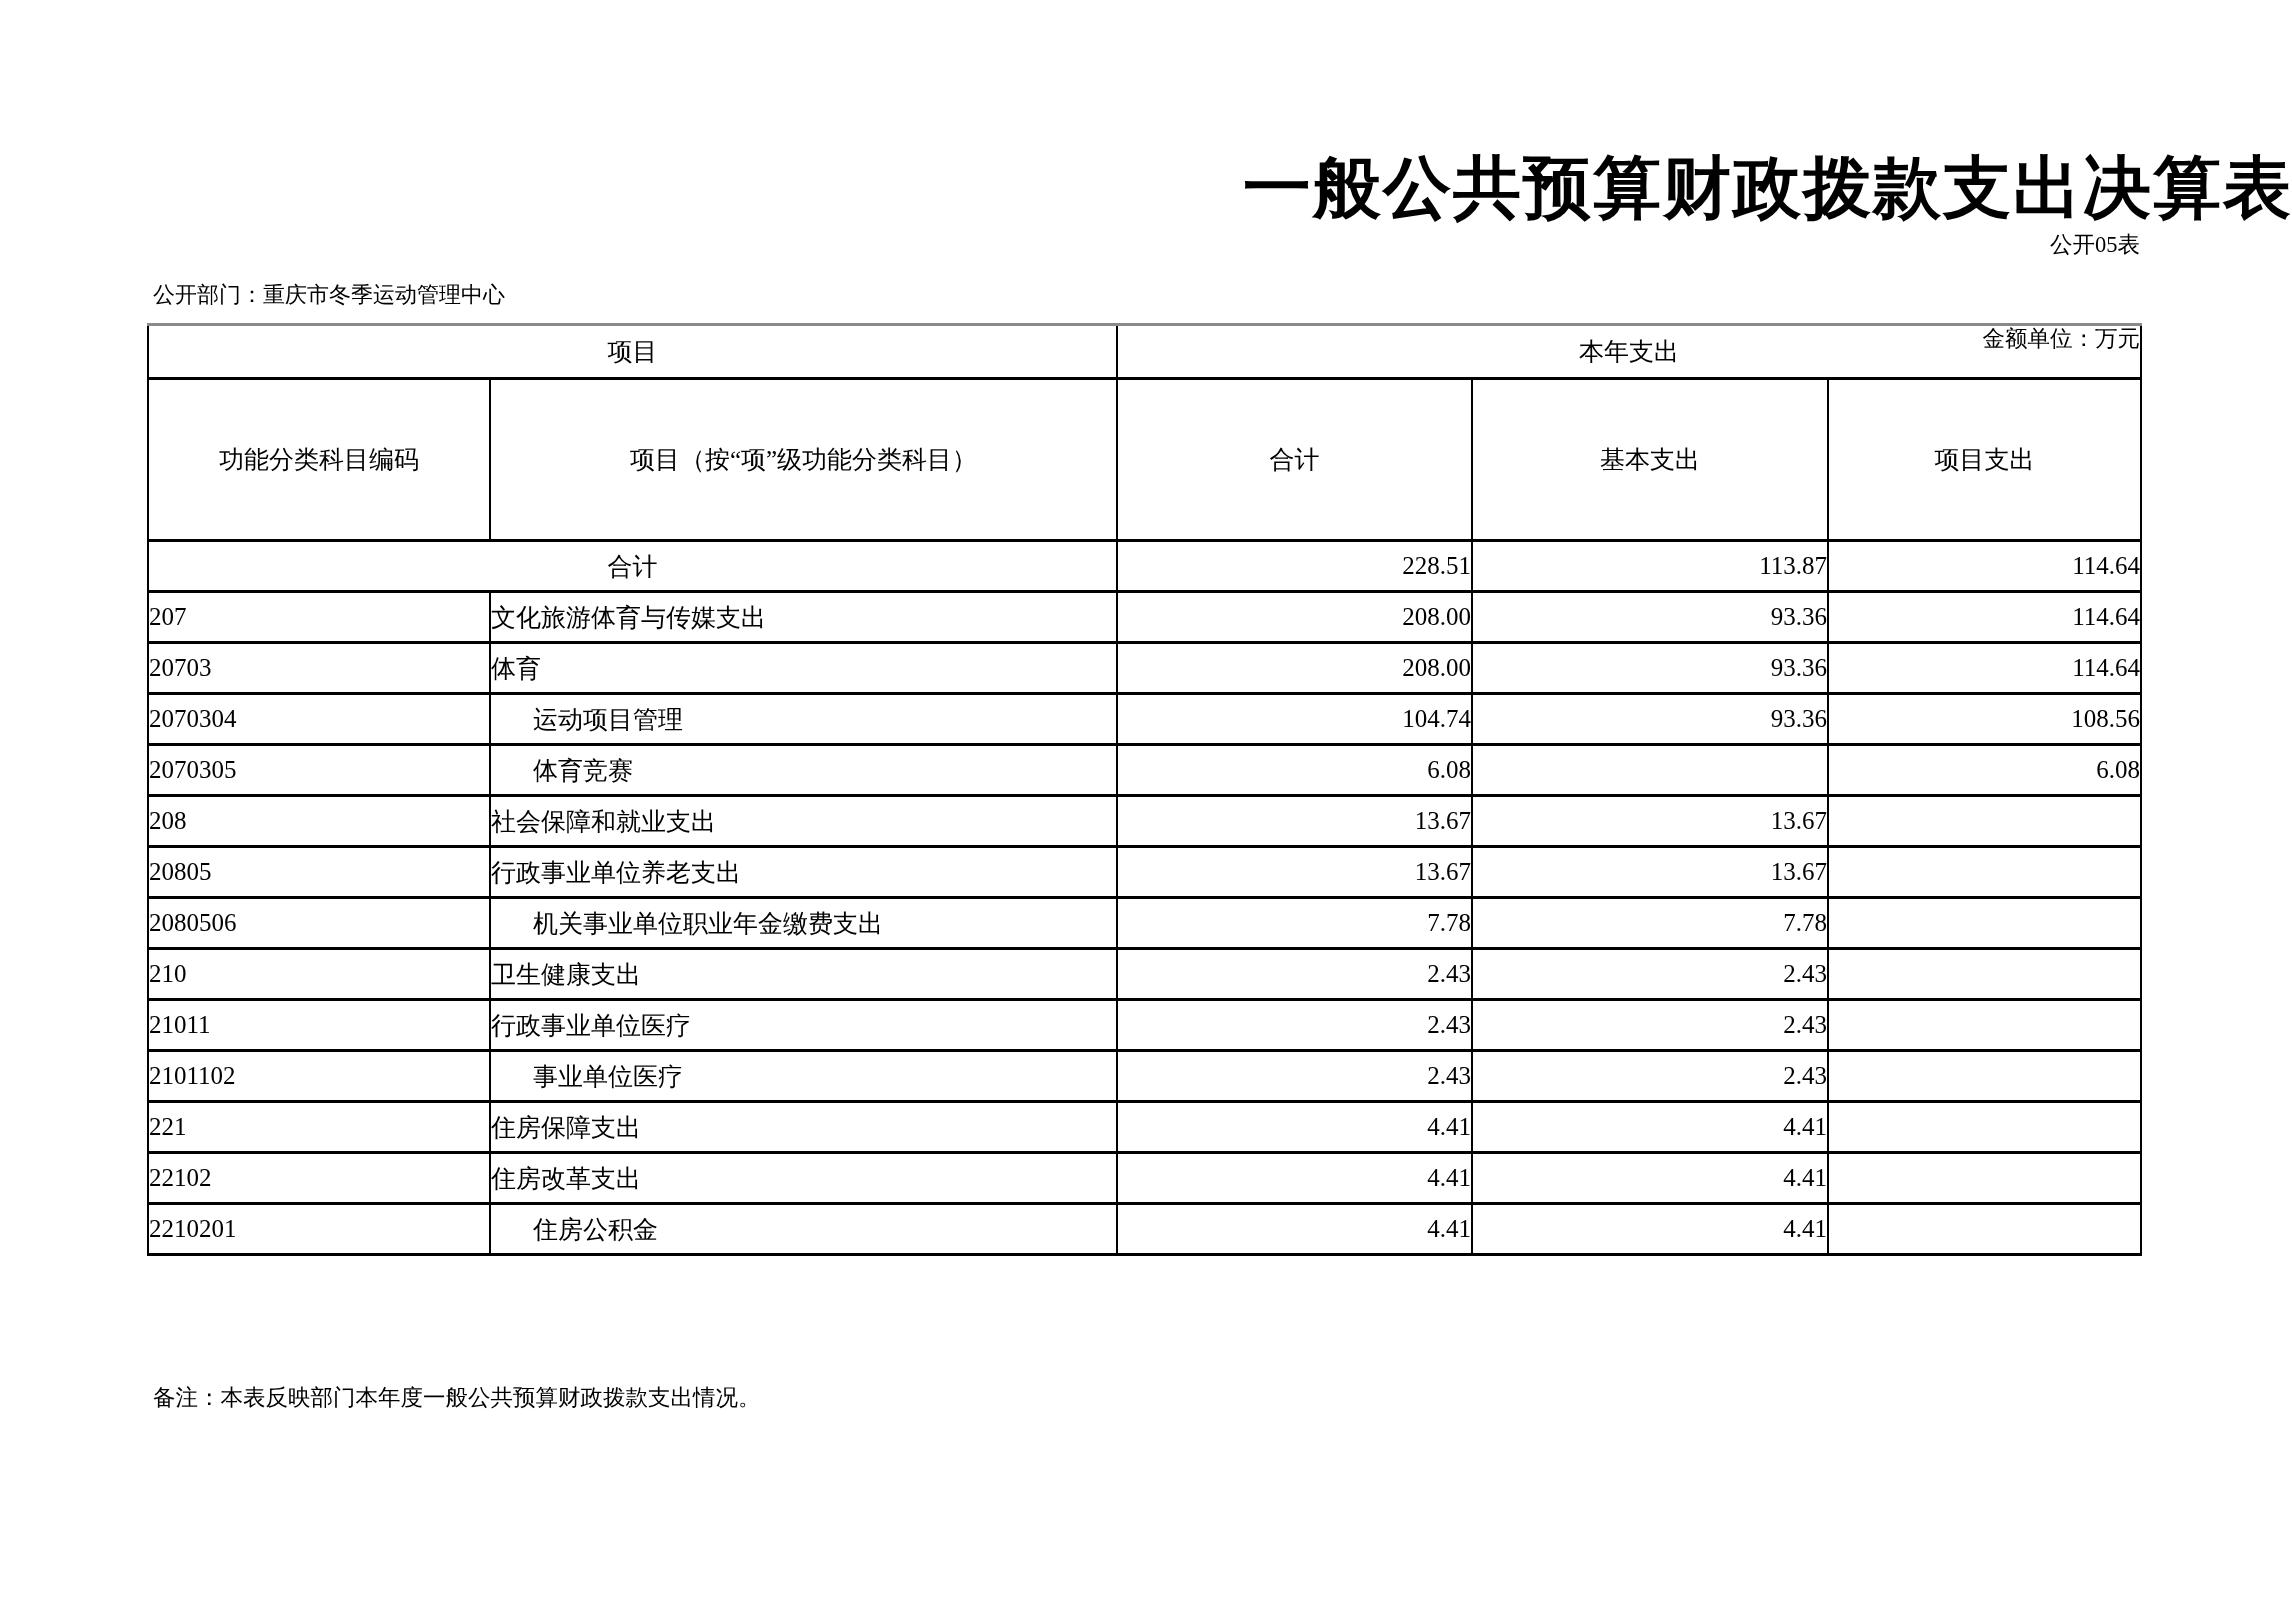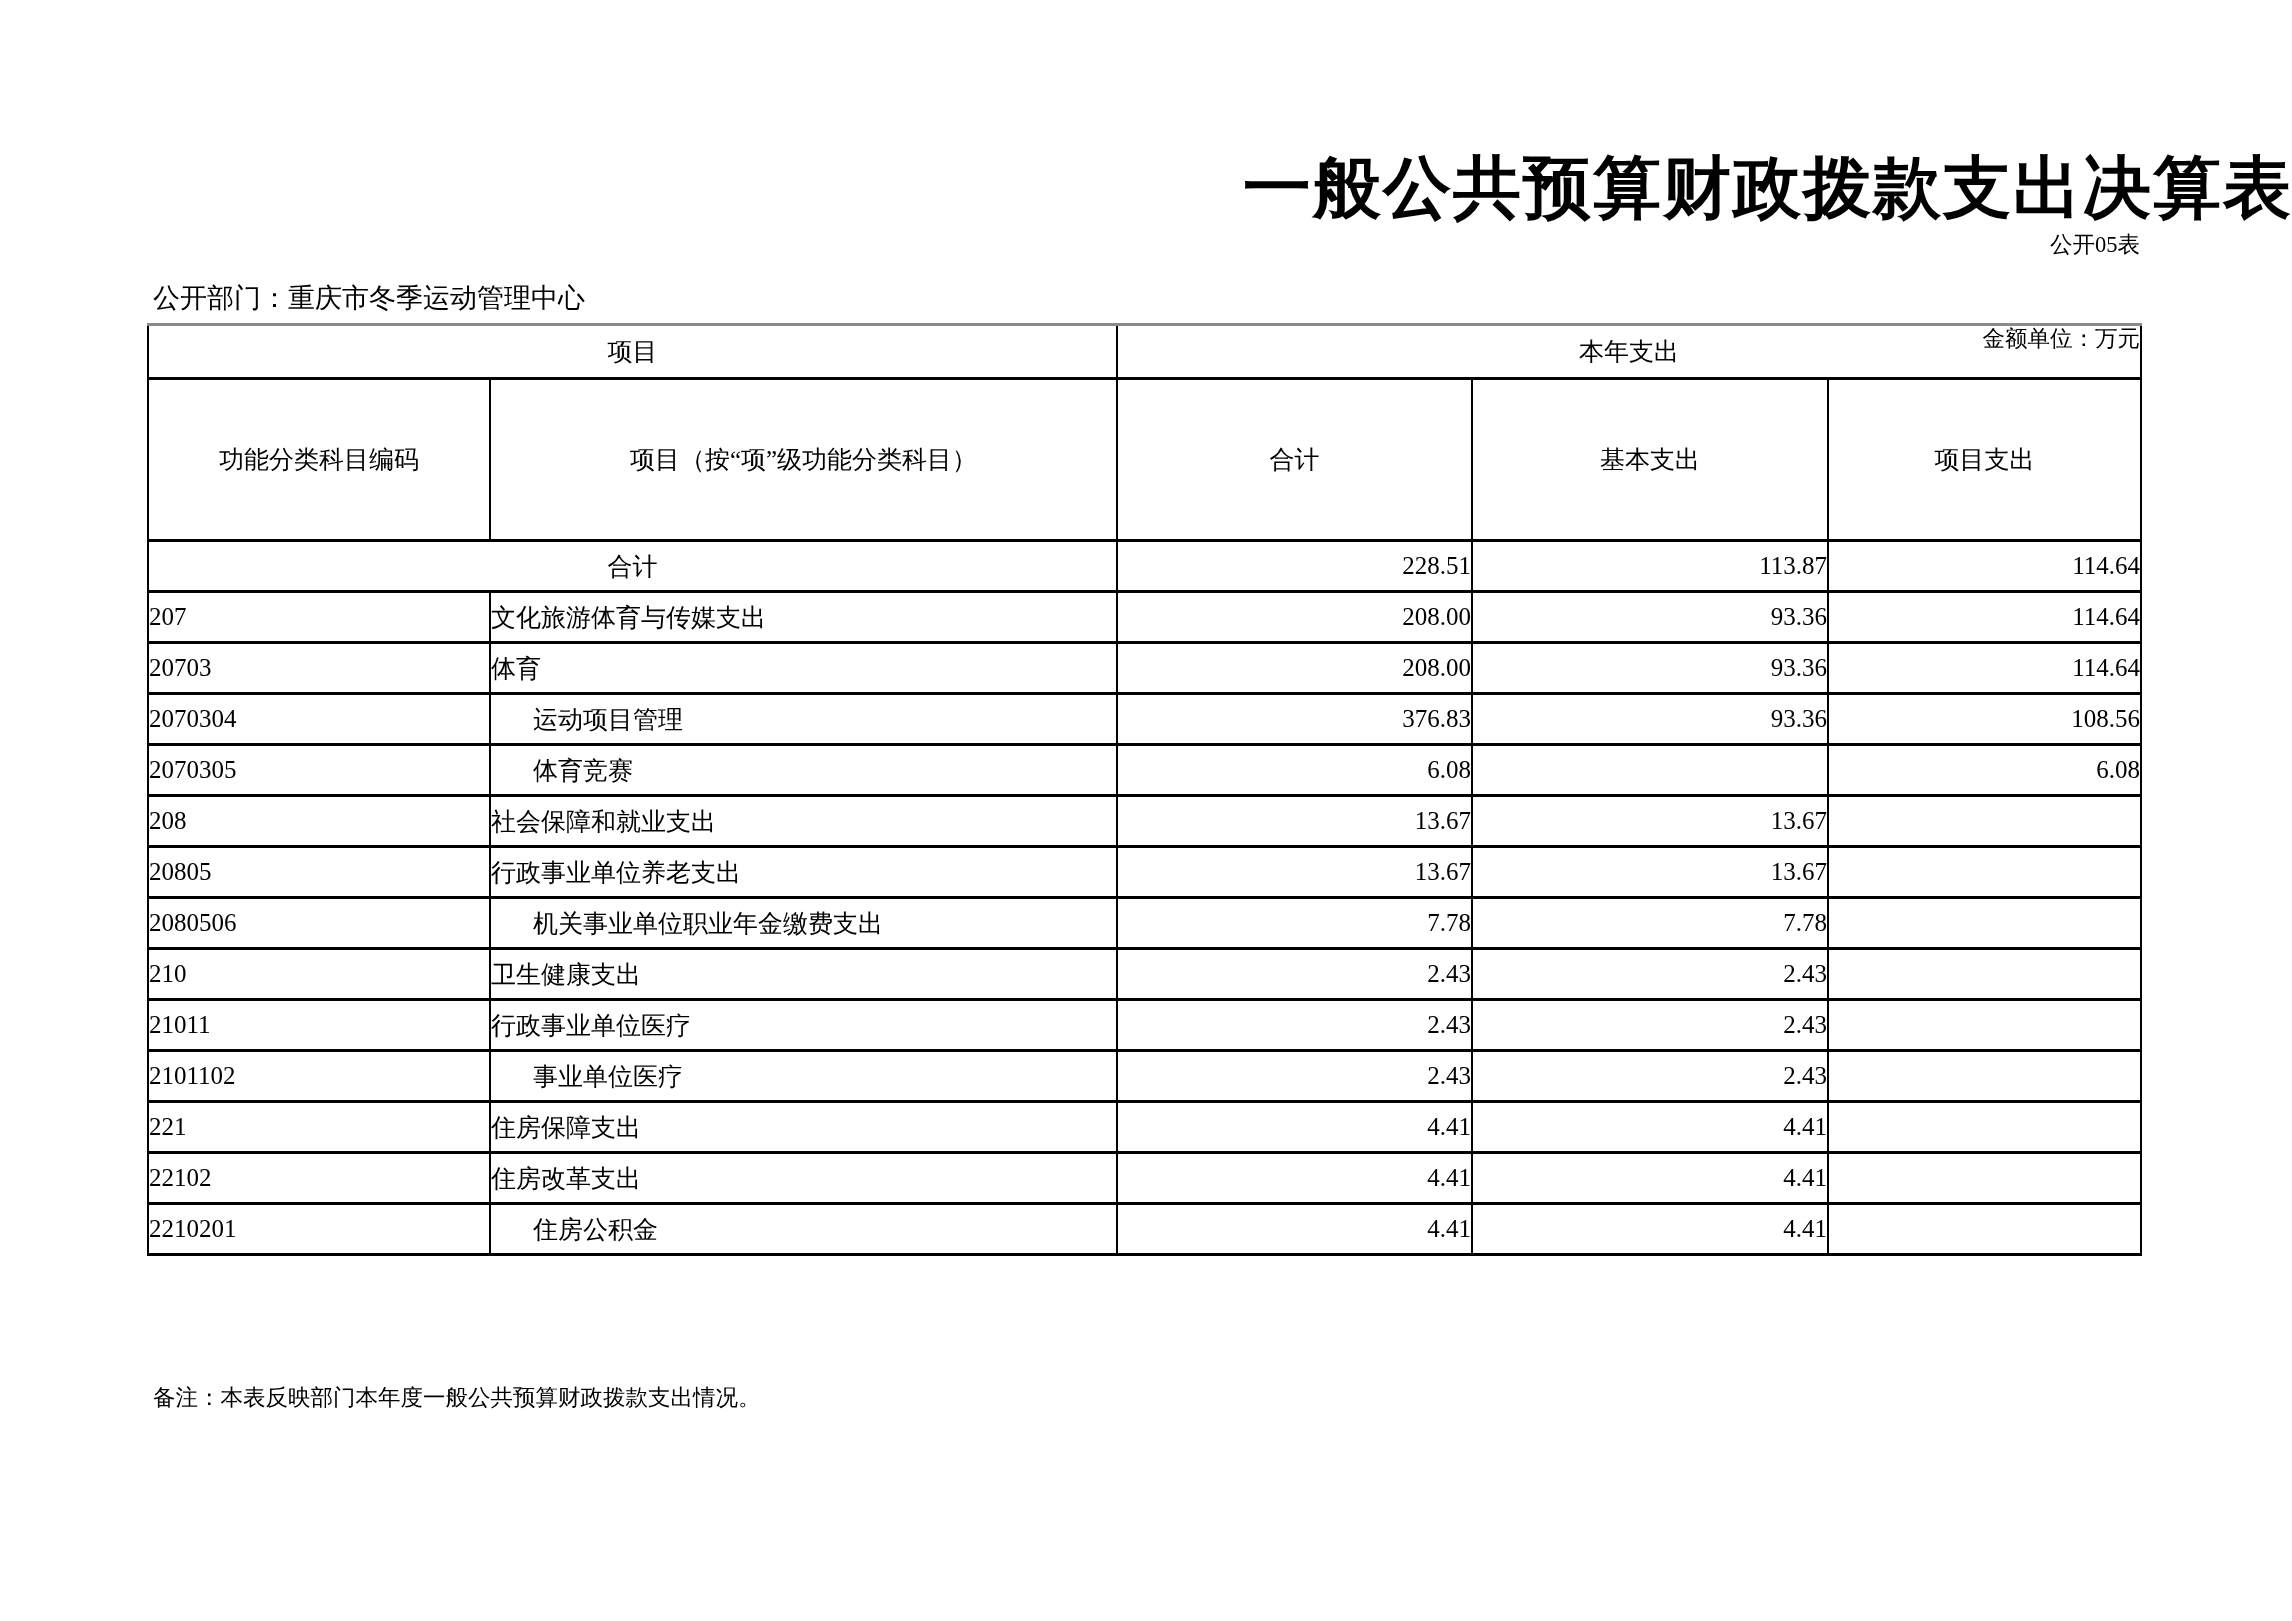--- a/index.html
+++ b/index.html
@@ -34,21 +34,21 @@
     top: 229px;
     right: 153px;
     font-size: 22.5px;
     white-space: nowrap;
   }
 
   .department-label {
     position: absolute;
     top: 280px;
     left: 153px;
-    font-size: 27px;
+    font-size: 22px;
     white-space: nowrap;
   }
 
   .unit-label {
     position: absolute;
     top: 280px;
     right: 153px;
     font-size: 22.5px;
     white-space: nowrap;
     margin-top: 43px;
@@ -167,21 +167,21 @@
       <tr class="data-row">
     <td class="code-cell">20703</td>
     <td class="name-cell">体育</td>
     <td class="num-cell">208.00</td>
     <td class="num-cell">93.36</td>
     <td class="num-cell">114.64</td>
   </tr>
       <tr class="data-row">
     <td class="code-cell">2070304</td>
     <td class="name-cell indent1">运动项目管理</td>
-    <td class="num-cell">376.83</td>
+    <td class="num-cell">104.74</td>
     <td class="num-cell">93.36</td>
     <td class="num-cell">108.56</td>
   </tr>
       <tr class="data-row">
     <td class="code-cell">2070305</td>
     <td class="name-cell indent1">体育竞赛</td>
     <td class="num-cell">6.08</td>
     <td class="num-cell"></td>
     <td class="num-cell">6.08</td>
   </tr>

